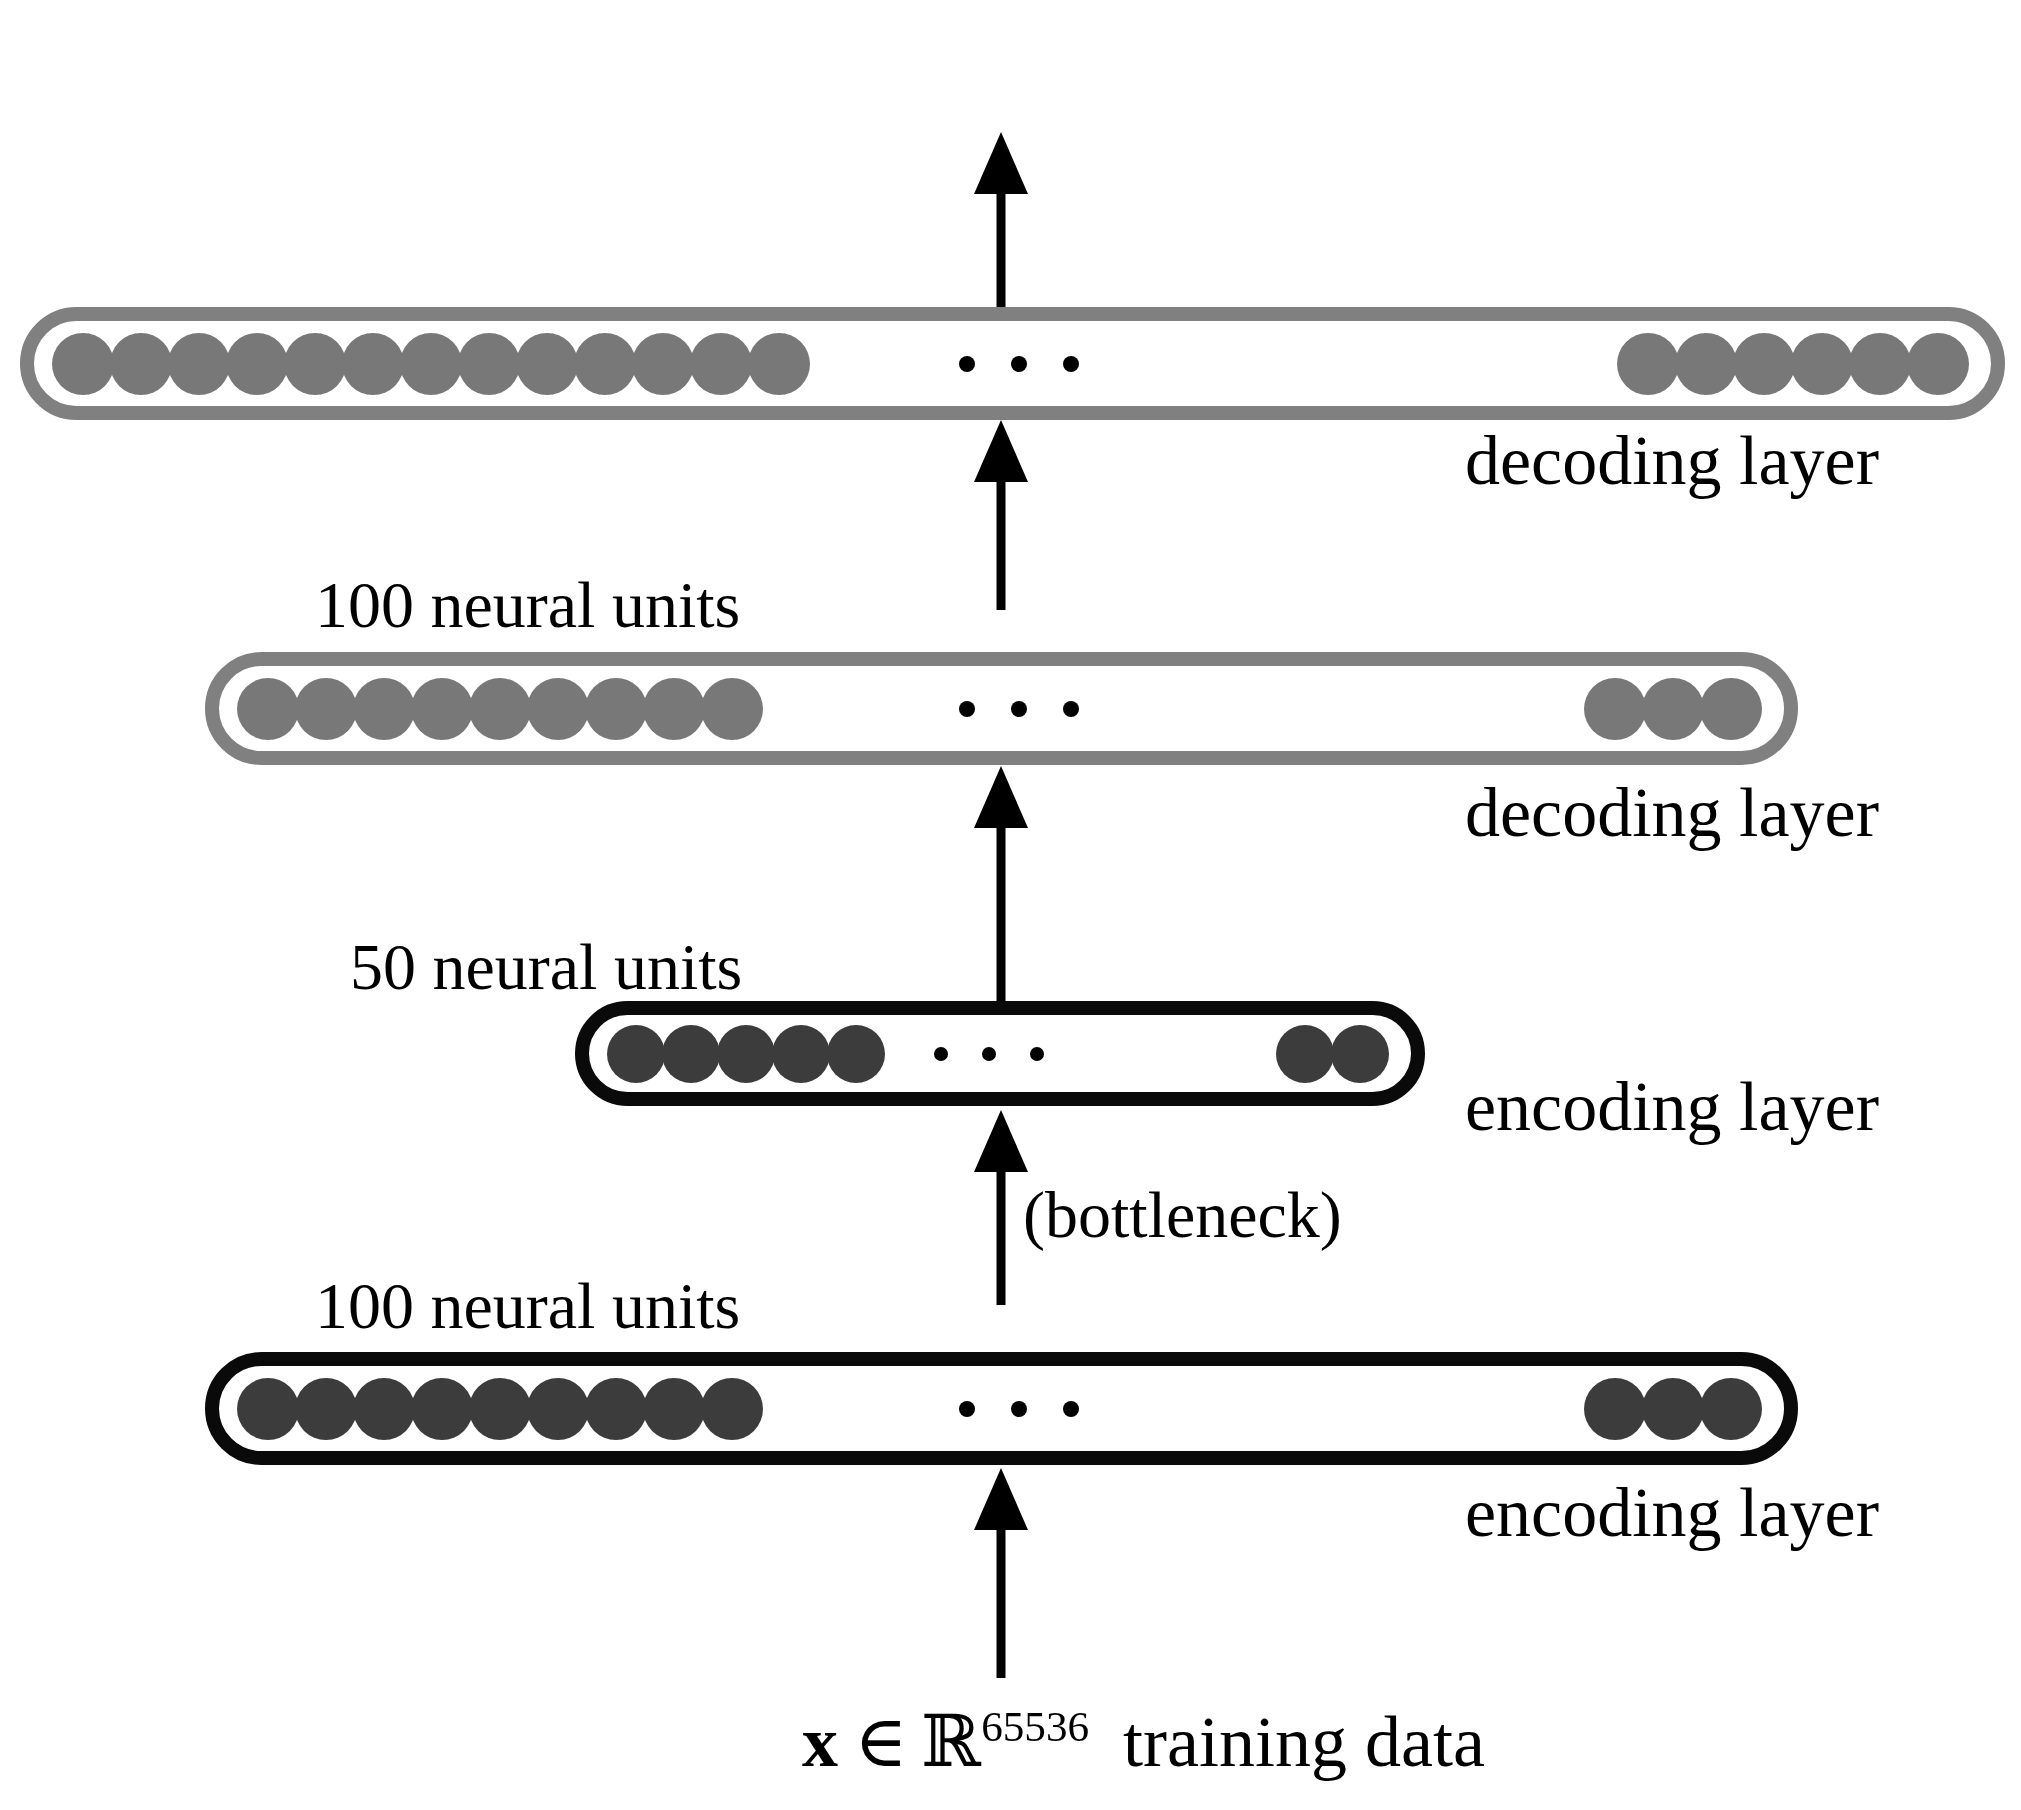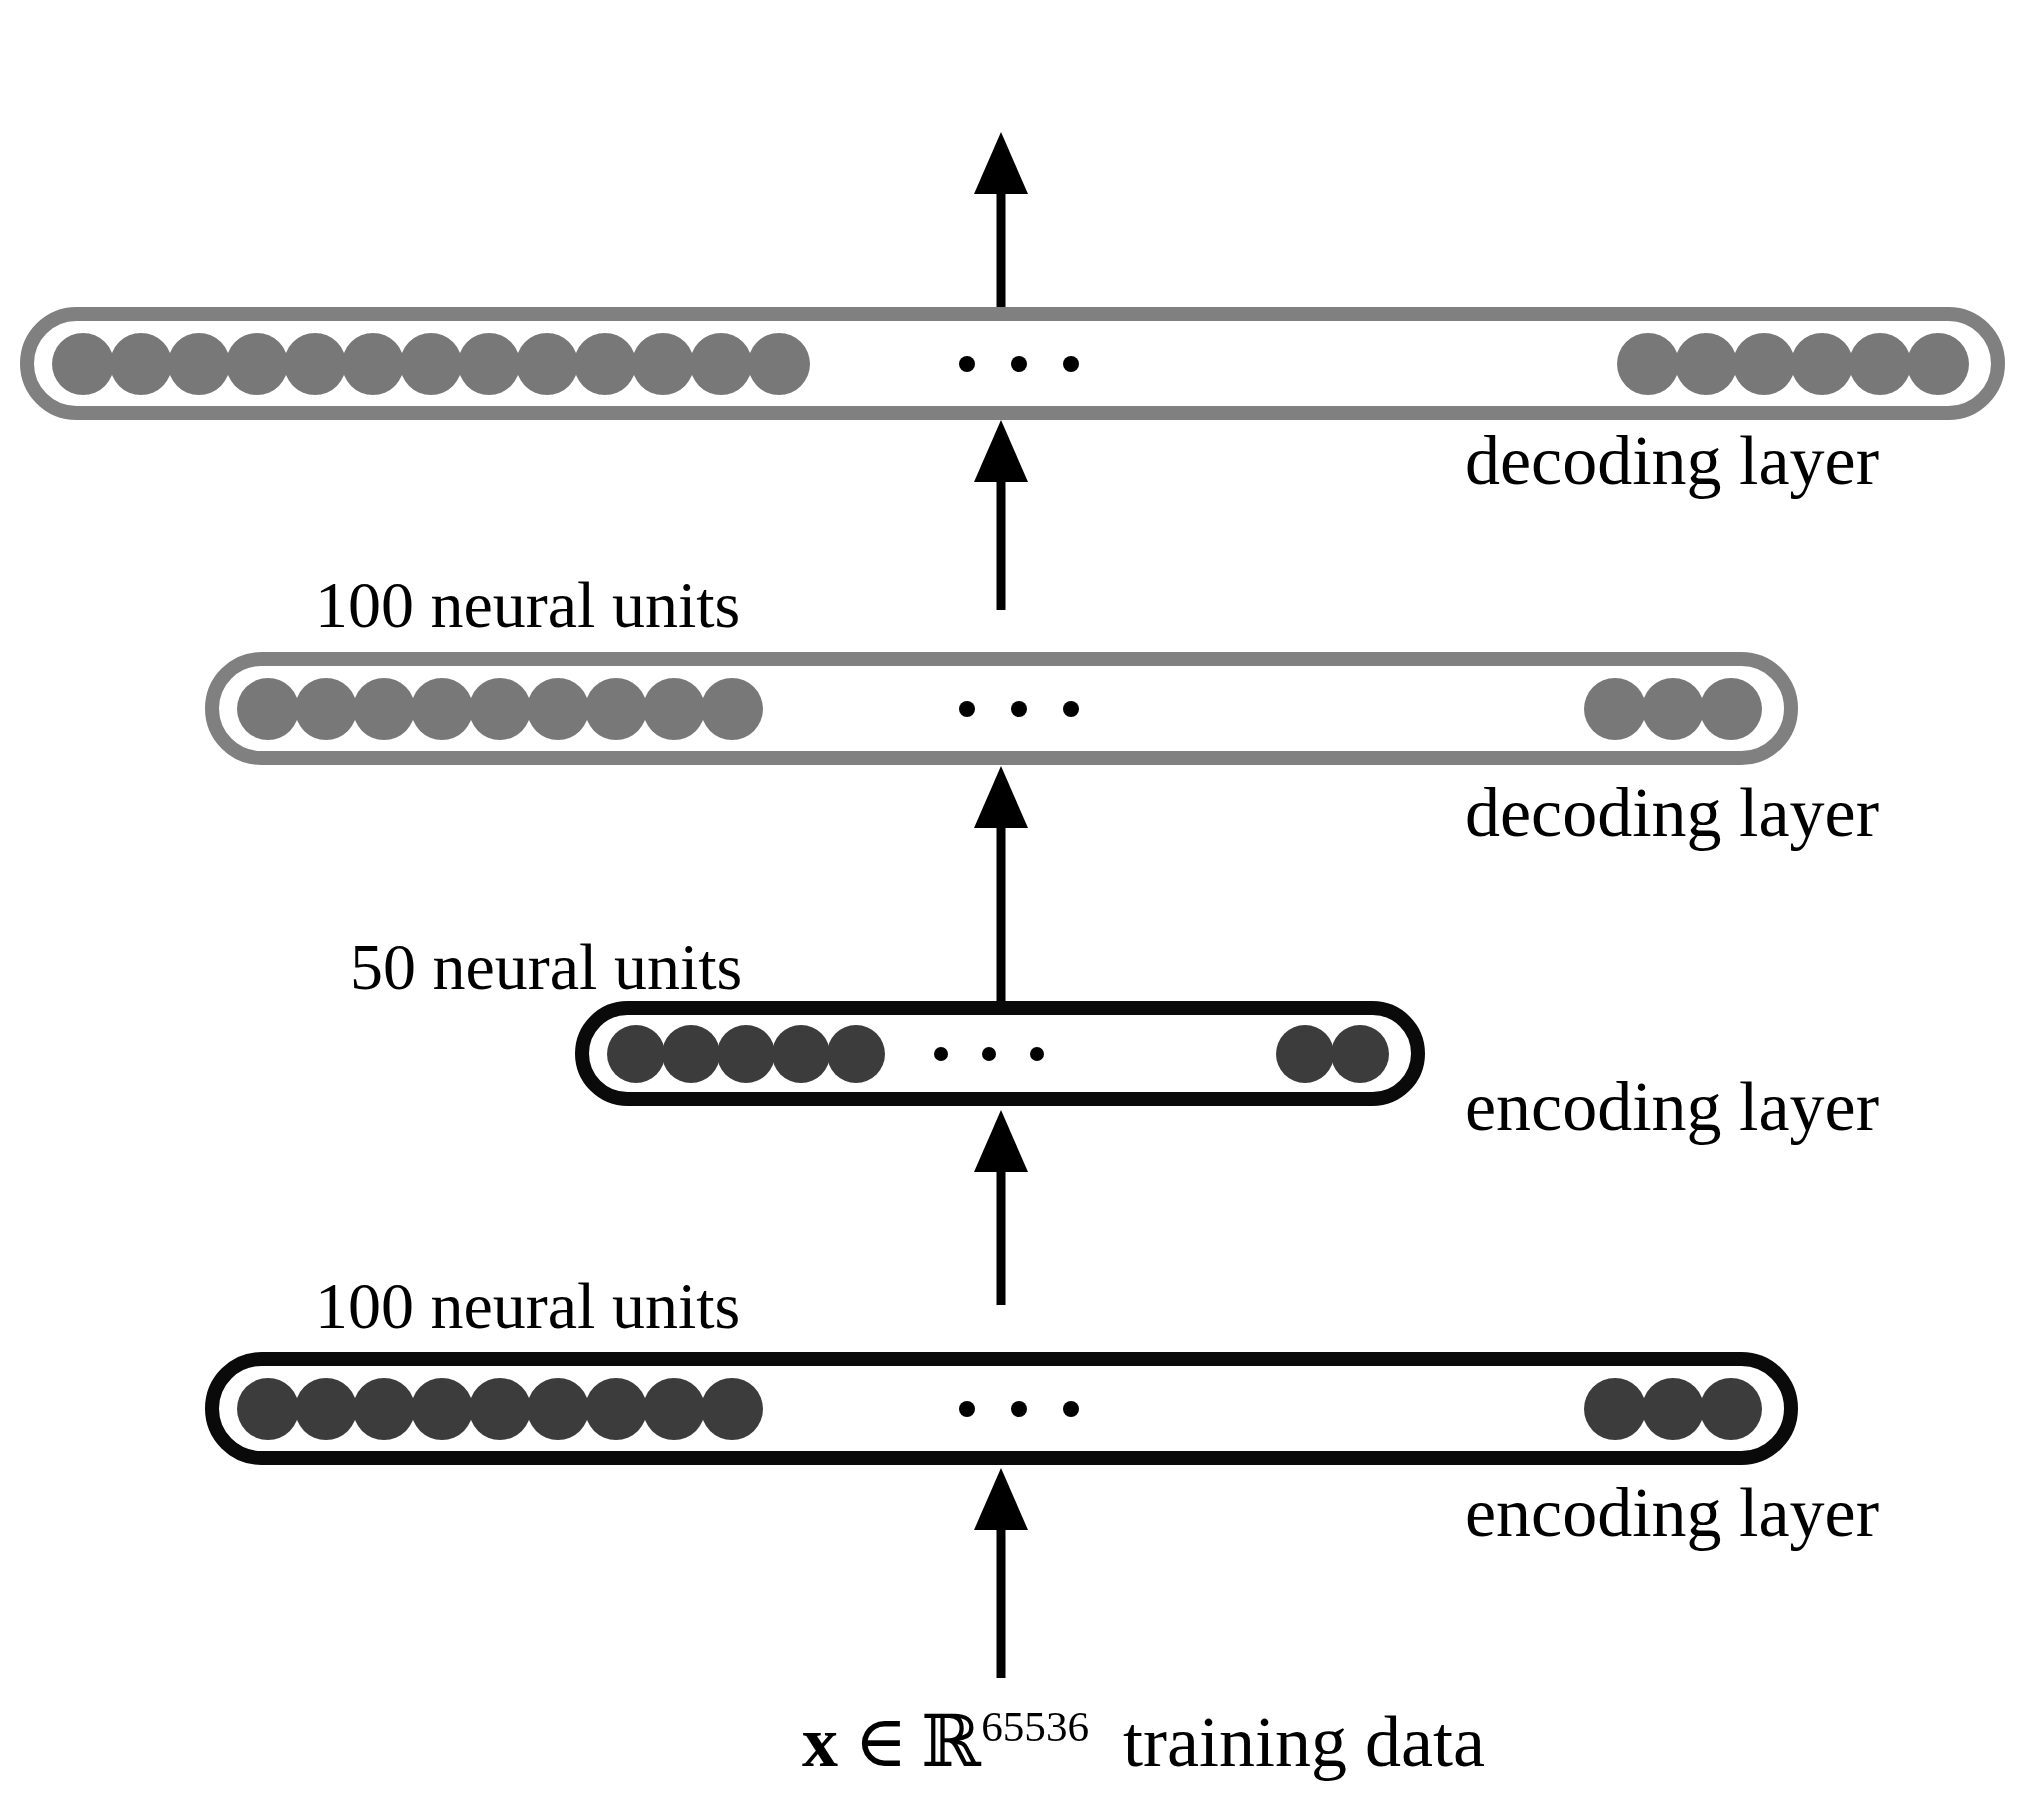--- a/index.html
+++ b/index.html
@@ -216,20 +216,21 @@
       <div class="dot" style="width:14px;height:14px;margin:0 17px;"></div>
     </div>
     <div class="units-row right" style="right:22px;">
       <div class="unit dark" style="width:58px;height:58px;margin-right:-3px;"></div>
       <div class="unit dark" style="width:58px;height:58px;"></div>
     </div>
   </div>
 
   <div class="txt side-label" style="left:1465px; top:1072px;">encoding layer</div>
 
+  <div class="txt bn-label" style="left:1023px; top:1182px;">(bottleneck)</div>
 
   <div class="arrow plain" style="left:974px; top:1110px; width:54px; height:195px;">
     <div class="head" style="border-bottom-width:62px;"></div>
     <div class="shaft" style="top:56px;"></div>
   </div>
 
   <div class="txt units-label" style="left:315px; top:1273px;">100 neural units</div>
 
   <div class="layer-box box-encoding" style="left:205px; top:1352px; width:1593px; height:113px; border-width:14px; border-radius:57px;">
     <div class="units-row left" style="left:18px;">

